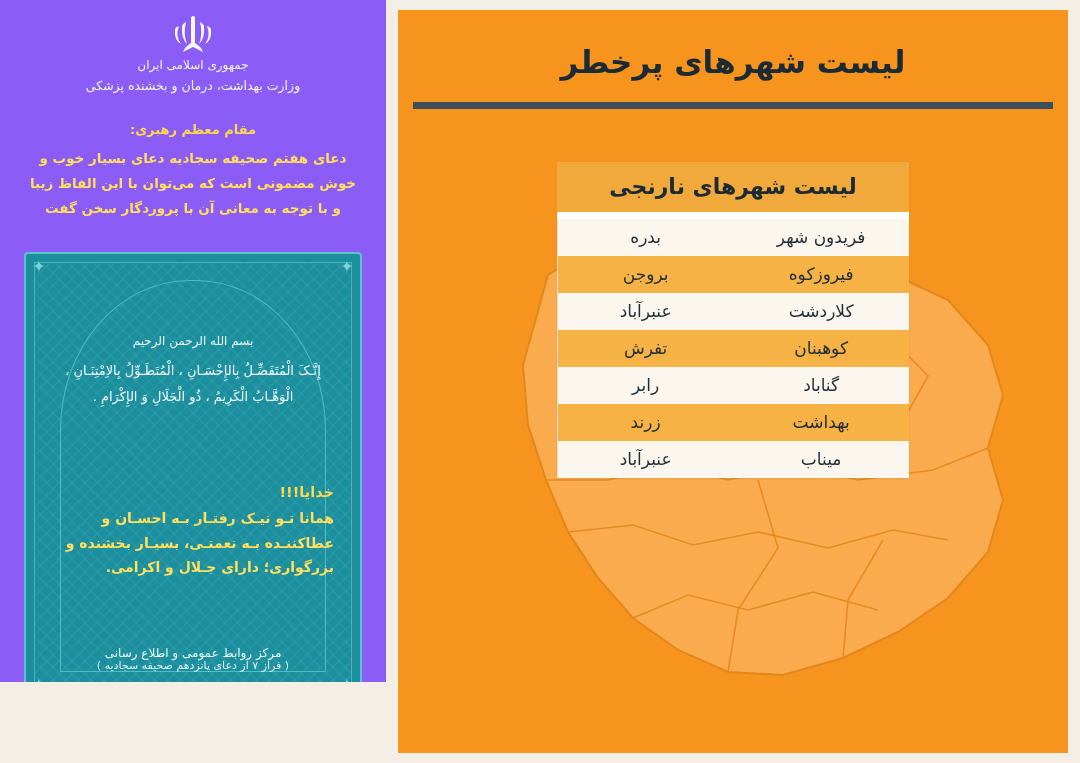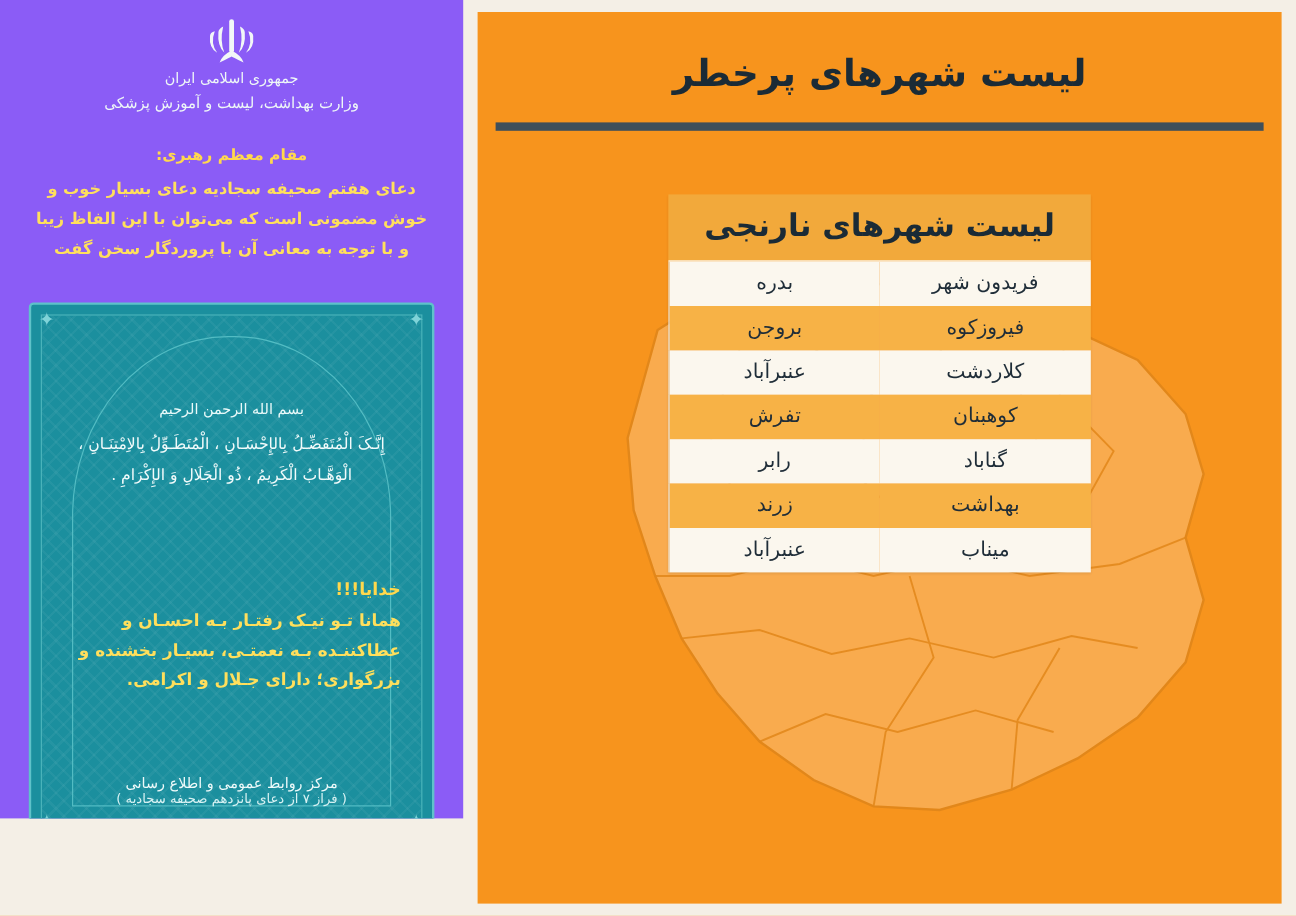--- a/index.html
+++ b/index.html
@@ -62,25 +62,25 @@
     position: absolute;
     top: 152px;
     left: 50%;
     transform: translateX(-50%);
     width: 352px;
     box-shadow: 0 1px 2px rgba(0,0,0,0.08);
   }
   .table-title {
     background: #f2a93b;
     color: #1b2b36;
-    font-size: 26px;
+    font-size: 22px;
     font-weight: bold;
     text-align: center;
     padding: 12px 0 13px;
-    border-bottom: 1px solid #ffffff;
+    border-bottom: 7px solid #ffffff;
   }
   .tbl { width: 100%; border-collapse: collapse; }
   .tbl td {
     width: 50%;
     text-align: center;
     font-size: 17px;
     color: #1f2d38;
     padding: 8px 4px 9px;
     border-left: 1px solid #e6e0d2;
   }
@@ -297,21 +297,21 @@
           <rect x="25" y="4" width="4" height="28" rx="2"></rect>
           <path d="M13 14 q-4 10 2 18 q-7 -4 -6 -14 q0 -3 4 -4z"></path>
           <path d="M41 14 q4 10 -2 18 q7 -4 6 -14 q0 -3 -4 -4z"></path>
           <path d="M20 10 q-3 12 1 22 q-6 -6 -5 -17 q0 -3 4 -5z"></path>
           <path d="M34 10 q3 12 -1 22 q6 -6 5 -17 q0 -3 -4 -5z"></path>
           <path d="M27 30 q-8 4 -10 10 q10 -5 10 -5 q0 0 10 5 q-2 -6 -10 -10z"></path>
         </g>
       </svg>
     </div>
     <div class="ministry-line1">جمهوری اسلامی ایران</div>
-    <div class="ministry-line2">وزارت بهداشت، لیست و آموزش پزشکی</div>
+    <div class="ministry-line2">وزارت بهداشت، درمان و بخشنده پزشکی</div>
 
     <div class="leader-label">مقام معظم رهبری:</div>
     <div class="leader-quote">دعای هفتم صحیفه سجادیه دعای بسیار خوب و خوش مضمونی است که می‌توان با این الفاظ زیبا و با توجه به معانی آن با پروردگار سخن گفت</div>
 
     <div class="frame">
       <div class="frame-inner"></div>
       <div class="frame-arch"></div>
       <span class="corner tl">✦</span>
       <span class="corner tr">✦</span>
       <span class="corner bl">✦</span>

